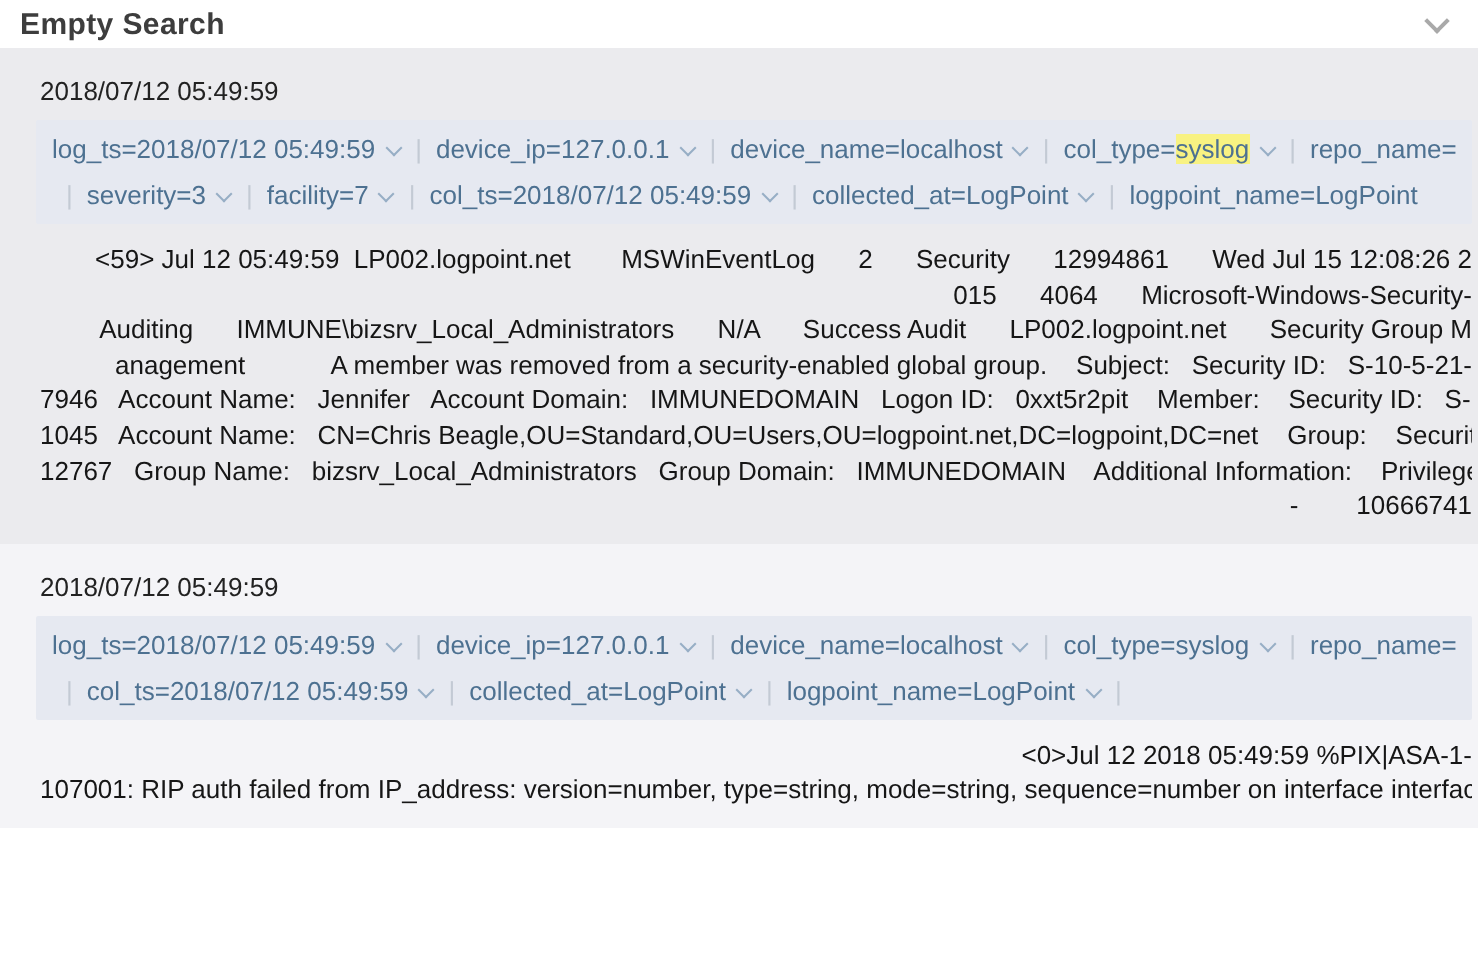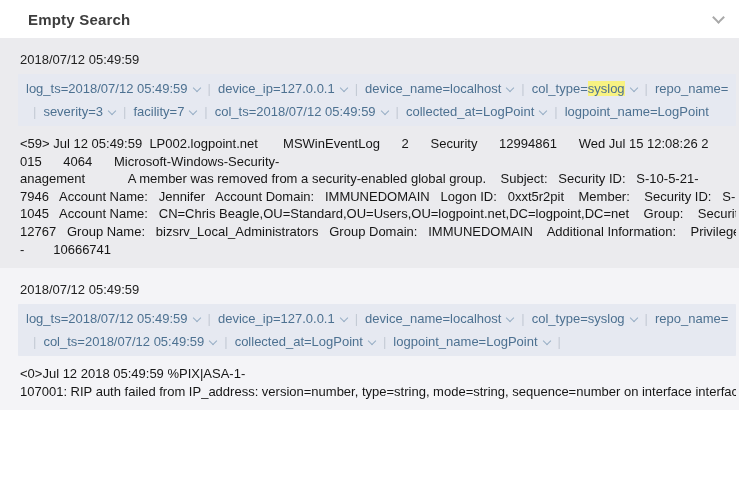--- a/index.html
+++ b/index.html
@@ -1,21 +1,21 @@
 <!DOCTYPE html>
 <html style="--tag-color: #4d7191; --tag-bg: #e6e9f1; --hl: #f8f282;"><head>
 <meta charset="utf-8">
 <style>
   * { margin:0; padding:0; box-sizing:border-box; }
   html,body { width:739px; height:489px; overflow:hidden; background:#fff;
               font-family:"Liberation Sans", sans-serif; }
 
   
-  .panel-header { height:38px; display:flex; align-items:center;
-                  justify-content:space-between; padding:0 16px 0 28px; background:#fff; }
+  .panel-header { height:24px; display:flex; align-items:center;
+                  justify-content:space-between; padding:0 16px 0 10px; background:#fff; }
   .panel-title { font-size:15px; font-weight:700; color:#3d3d3d; letter-spacing:.2px; }
   .hdr-chev { display:inline-block; width:9px; height:9px;
               border-left:2px solid #a9a9a9; border-bottom:2px solid #a9a9a9;
               transform:rotate(-45deg); margin-top:-4px; cursor:pointer; }
 
   
   .log-entry { padding:14px 3px 10px 18px; }
   .log-entry:nth-child(odd)  { background:#ebebee; }
   .log-entry:nth-child(even) { background:#f4f4f7; }
 
@@ -26,40 +26,41 @@
   .tag      { color:var(--tag-color,#4d7191); cursor:pointer; }
   .tag-key, .tag-value { color:inherit; }
   .tag-value.hl { background:var(--hl,#f8f282); }
   .sep { color:#c3cad4; margin:0 7px; }
   .chev { display:inline-block; width:6px; height:6px;
           border-left:1.5px solid #97aec5; border-bottom:1.5px solid #97aec5;
           transform:rotate(-45deg); margin:0 1px 2px 6px; cursor:pointer; }
 
   .log-message { margin-top:9px; }
   .msg-line { font-size:13px; line-height:17.6px; color:#161616;
-              white-space:pre; overflow:hidden; padding-left:2px; }
+              white-space:pre; overflow:hidden; padding-left:2px;text-align:right; }
 </style>
 </head>
 <body>
 
 <header class="panel-header">
   <span class="panel-title">Empty Search</span>
   <span class="hdr-chev" title=""></span>
 </header>
 
 <main>
   <article class="log-entry">
     <div class="log-timestamp">2018/07/12 05:49:59</div>
     <div class="tag-rows">
         <div class="tag-row"><span class="tag"><span class="tag-key">log_ts=</span><span class="tag-value">2018/07/12 05:49:59</span><span class="chev"></span></span><span class="sep">|</span><span class="tag"><span class="tag-key">device_ip=</span><span class="tag-value">127.0.0.1</span><span class="chev"></span></span><span class="sep">|</span><span class="tag"><span class="tag-key">device_name=</span><span class="tag-value">localhost</span><span class="chev"></span></span><span class="sep">|</span><span class="tag"><span class="tag-key">col_type=</span><span class="tag-value hl">syslog</span><span class="chev"></span></span><span class="sep">|</span><span class="tag"><span class="tag-key">repo_name=</span></span></div>
         <div class="tag-row"><span class="sep">|</span><span class="tag"><span class="tag-key">severity=</span><span class="tag-value">3</span><span class="chev"></span></span><span class="sep">|</span><span class="tag"><span class="tag-key">facility=</span><span class="tag-value">7</span><span class="chev"></span></span><span class="sep">|</span><span class="tag"><span class="tag-key">col_ts=</span><span class="tag-value">2018/07/12 05:49:59</span><span class="chev"></span></span><span class="sep">|</span><span class="tag"><span class="tag-key">collected_at=</span><span class="tag-value">LogPoint</span><span class="chev"></span></span><span class="sep">|</span><span class="tag"><span class="tag-key">logpoint_name=</span><span class="tag-value">LogPoint</span></span></div>
       </div>
     <div class="log-message">
         <div class="msg-line">&lt;59&gt; Jul 12 05:49:59  LP002.logpoint.net       MSWinEventLog      2      Security      12994861      Wed Jul 15 12:08:26 2</div>
         <div class="msg-line">015      4064      Microsoft-Windows-Security-</div>
+        <div class="msg-line">Auditing      IMMUNE\bizsrv_Local_Administrators      N/A      Success Audit      LP002.logpoint.net      Security Group M</div>
         <div class="msg-line">anagement            A member was removed from a security-enabled global group.    Subject:   Security ID:   S-10-5-21-</div>
         <div class="msg-line">7946   Account Name:   Jennifer   Account Domain:   IMMUNEDOMAIN   Logon ID:   0xxt5r2pit    Member:    Security ID:   S-1-5-</div>
         <div class="msg-line">1045   Account Name:   CN=Chris Beagle,OU=Standard,OU=Users,OU=logpoint.net,DC=logpoint,DC=net    Group:    Security</div>
         <div class="msg-line">12767   Group Name:   bizsrv_Local_Administrators   Group Domain:   IMMUNEDOMAIN    Additional Information:    Privileges:</div>
         <div class="msg-line">-        10666741</div>
       </div>
   </article>
 
   <article class="log-entry">
     <div class="log-timestamp">2018/07/12 05:49:59</div>

